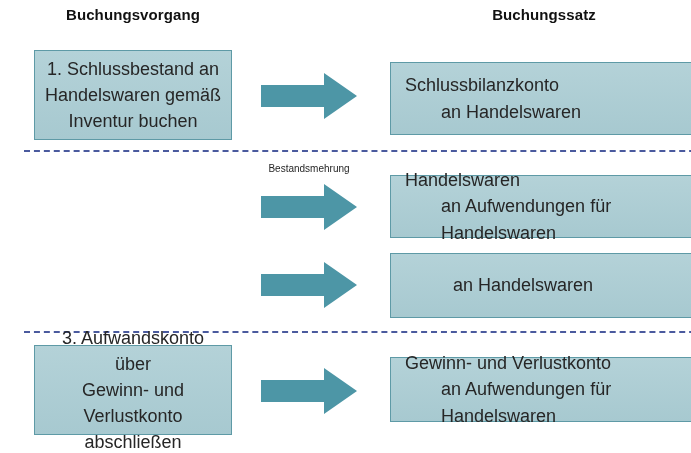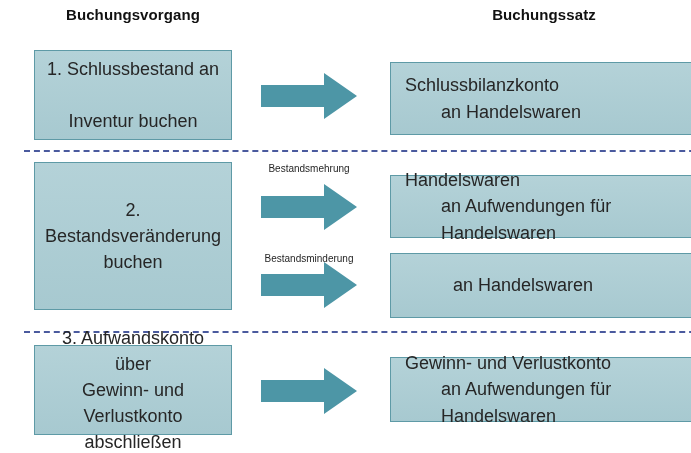--- a/index.html
+++ b/index.html
@@ -111,59 +111,52 @@
 <body>
 
 <div class="canvas">
 
   <div class="col-head" id="head-left">Buchungsvorgang</div>
   <div class="col-head" id="head-right">Buchungssatz</div>
 
   <div class="box left" id="box-left-1">
     <span class="txt">
       <span>1. Schlussbestand an</span><br>
-      <br>
+      <span>Handelswaren gemäß</span><br>
       <span>Inventur buchen</span>
     </span>
   </div>
 
   <svg class="arrow" id="arrow-1" viewBox="0 0 96 46">
     <polygon points="0,12 63,12 63,0 96,23 63,46 63,34 0,34" fill="#4d96a6"></polygon>
   </svg>
 
   <div class="box right" id="box-right-1">
     <span class="txt">
       <span>Schlussbilanzkonto</span>
       <span class="indent">an Handelswaren</span>
     </span>
   </div>
 
   <div class="sep" id="sep-1"></div>
 
-  <div class="box left" id="box-left-2">
-    <span class="txt">
-      <span>2. Bestandsveränderung</span><br>
-      <span>buchen</span>
-    </span>
-  </div>
 
   <div class="arrow-label" id="label-mehrung">Bestandsmehrung</div>
 
   <svg class="arrow" id="arrow-2" viewBox="0 0 96 46">
     <polygon points="0,12 63,12 63,0 96,23 63,46 63,34 0,34" fill="#4d96a6"></polygon>
   </svg>
 
   <div class="box right" id="box-right-2">
     <span class="txt">
       <span>Handelswaren</span>
       <span class="indent">an Aufwendungen für Handelswaren</span>
     </span>
   </div>
 
-  <div class="arrow-label" id="label-minderung">Bestandsminderung</div>
 
   <svg class="arrow" id="arrow-3" viewBox="0 0 96 46">
     <polygon points="0,12 63,12 63,0 96,23 63,46 63,34 0,34" fill="#4d96a6"></polygon>
   </svg>
 
   <div class="box right" id="box-right-3">
     <span class="txt">
       <span class="indent-wide">an Handelswaren</span>
     </span>
   </div>

